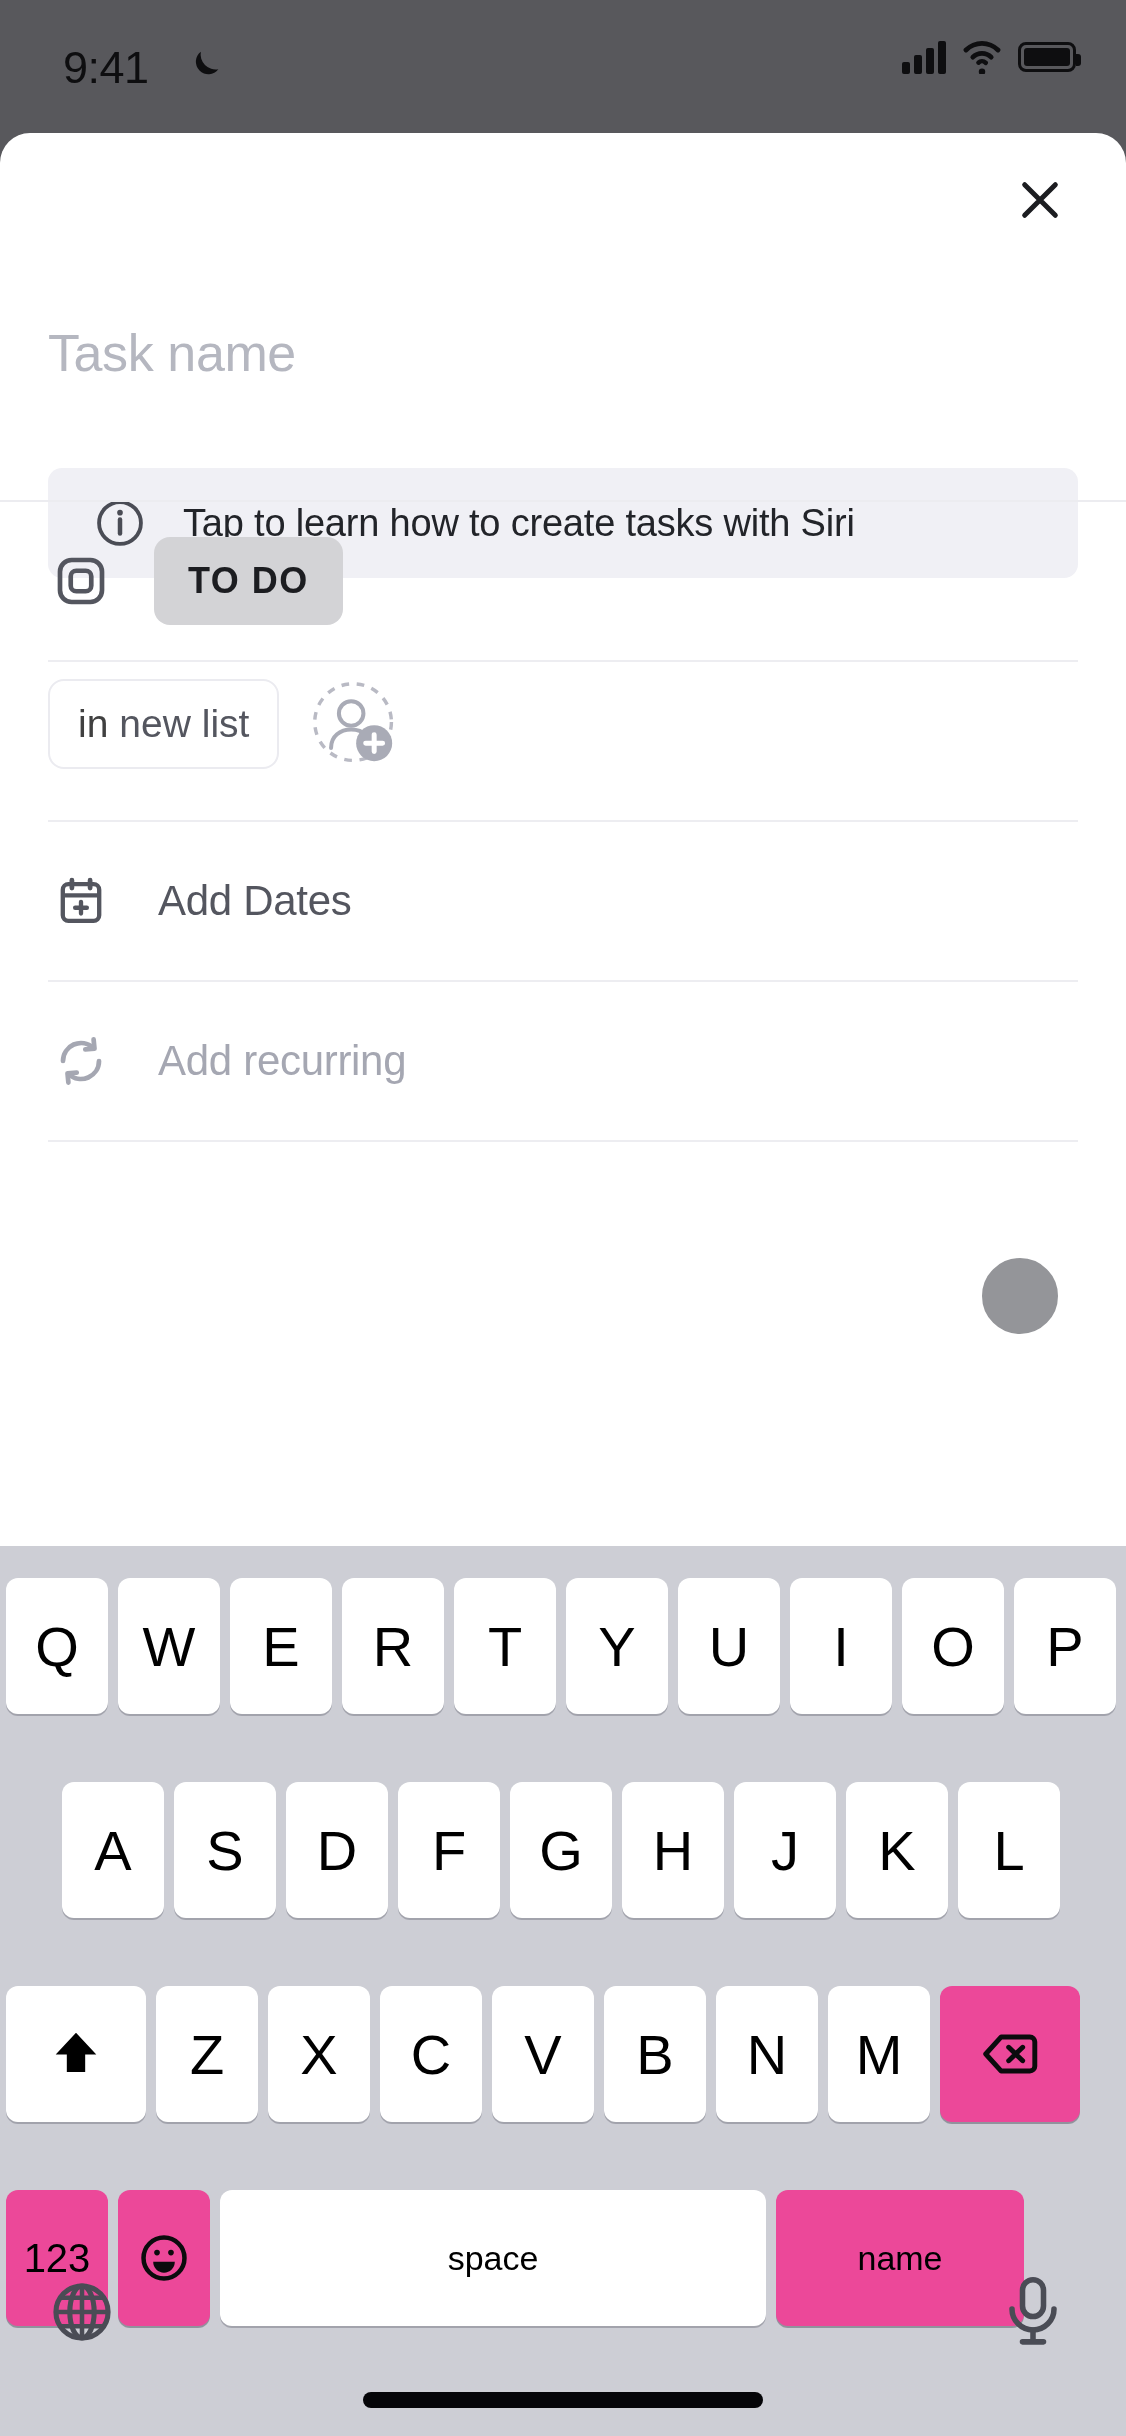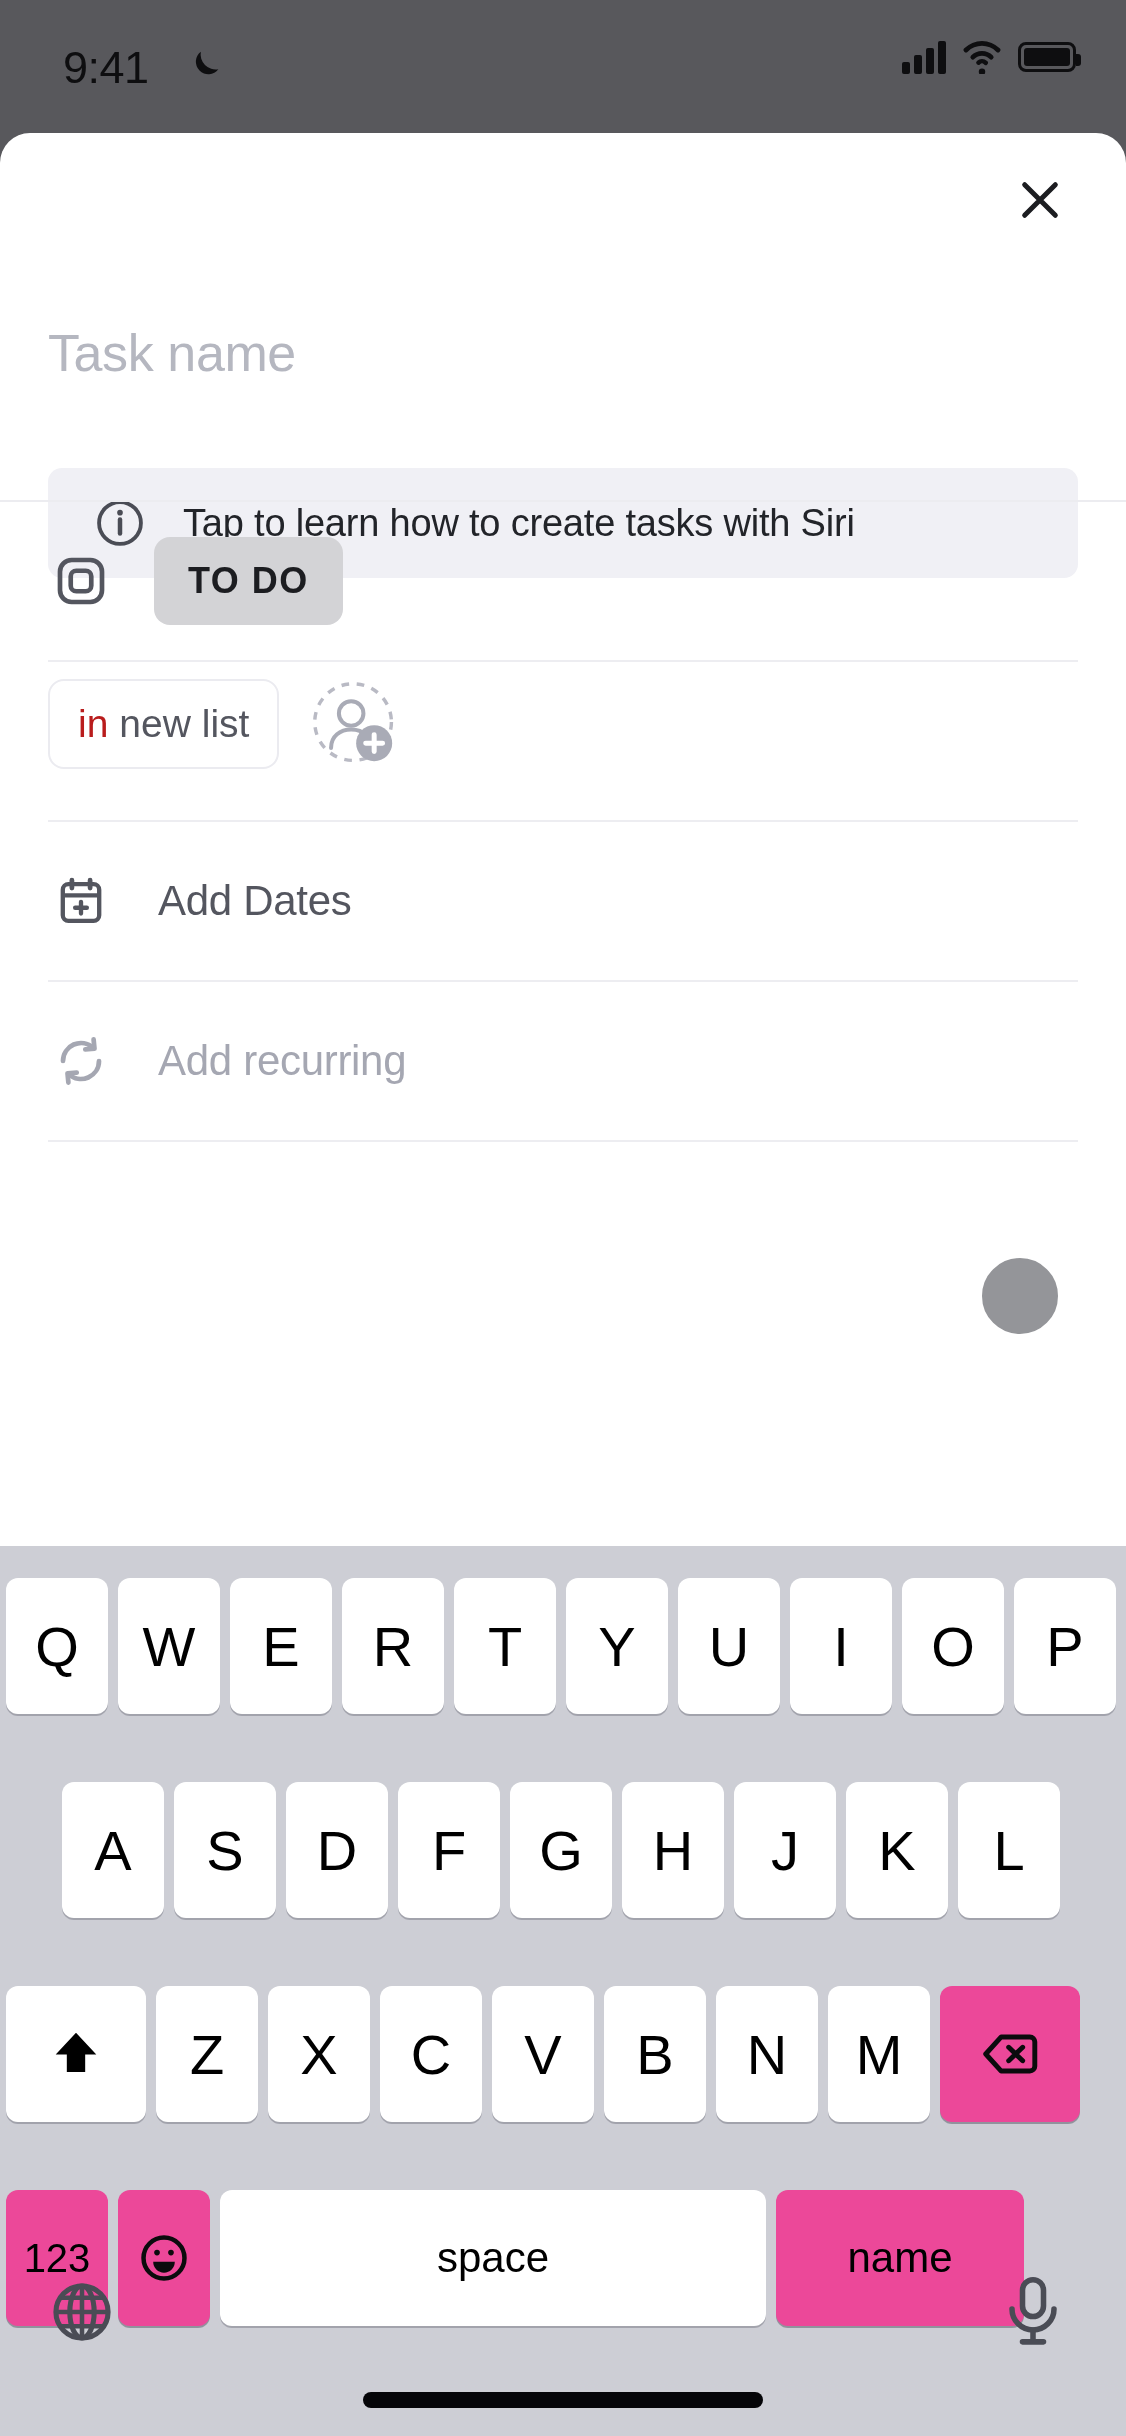--- a/index.html
+++ b/index.html
@@ -50,21 +50,21 @@
     position:absolute; left:48px; top:335px; width:1030px; height:110px;
     background:#f0f0f5; border-radius:14px; display:flex; align-items:center; padding-left:45px; gap:36px;
   }
   .siri-banner .txt{ font-size:38px; color:#222429; letter-spacing:-0.2px; }
 
   .pill-row{ position:absolute; left:48px; top:545px; display:flex; align-items:center; gap:30px; }
   .list-pill{
     height:90px; border:2px solid #ebebf0; border-radius:16px;
     display:flex; align-items:center; padding:0 28px; gap:11px; background:#fff;
   }
-  .list-pill .w1{ font-size:39px; color:#b91c1c; }
+  .list-pill .w1{ font-size:39px; color:#404040; }
   .list-pill .w2{ font-size:39px; color:#54565f; }
   .assignee{ width:92px; height:92px; position:relative; }
 
   .divider-full{ position:absolute; left:0; width:1126px; height:2px; background:#ececf0; }
   .divider-inset{ position:absolute; left:48px; width:1030px; height:2px; background:#ededf1; }
 
   .row{ position:absolute; left:0; width:1126px; height:158px; display:flex; align-items:center; }
   .row .ico{ width:66px; display:flex; align-items:center; justify-content:center; margin-left:48px; }
   .row .lbl{ font-size:42px; letter-spacing:-0.3px; margin-left:44px; }
   .lbl-dark{ color:#54565f; }
@@ -94,21 +94,21 @@
   }
   .krow{ position:absolute; left:0; width:1126px; display:flex; }
   .key{
     background:#ffffff; border-radius:12px;
     box-shadow:0 2px 0 rgba(138,140,150,0.65);
     display:flex; align-items:center; justify-content:center;
     font-size:56px; color:#000; letter-spacing:0;
   }
   .key.dark{ background:#ec4899; box-shadow:0 2px 0 rgba(130,132,142,0.8); }
   .key.small{ font-size:40px; }
-  .key.word{ font-size:42px; }
+  .key.word{ font-size:34px; }
 
   .kb-bottom{ position:absolute; left:0; bottom:0; width:1126px; height:186px; }
   .globe{ position:absolute; left:48px; top:28px; }
   .mic{ position:absolute; right:58px; top:24px; }
   .home-ind{
     position:absolute; left:50%; transform:translateX(-50%); bottom:28px;
     width:400px; height:16px; background:#050508; border-radius:8px;
   }
 
   

